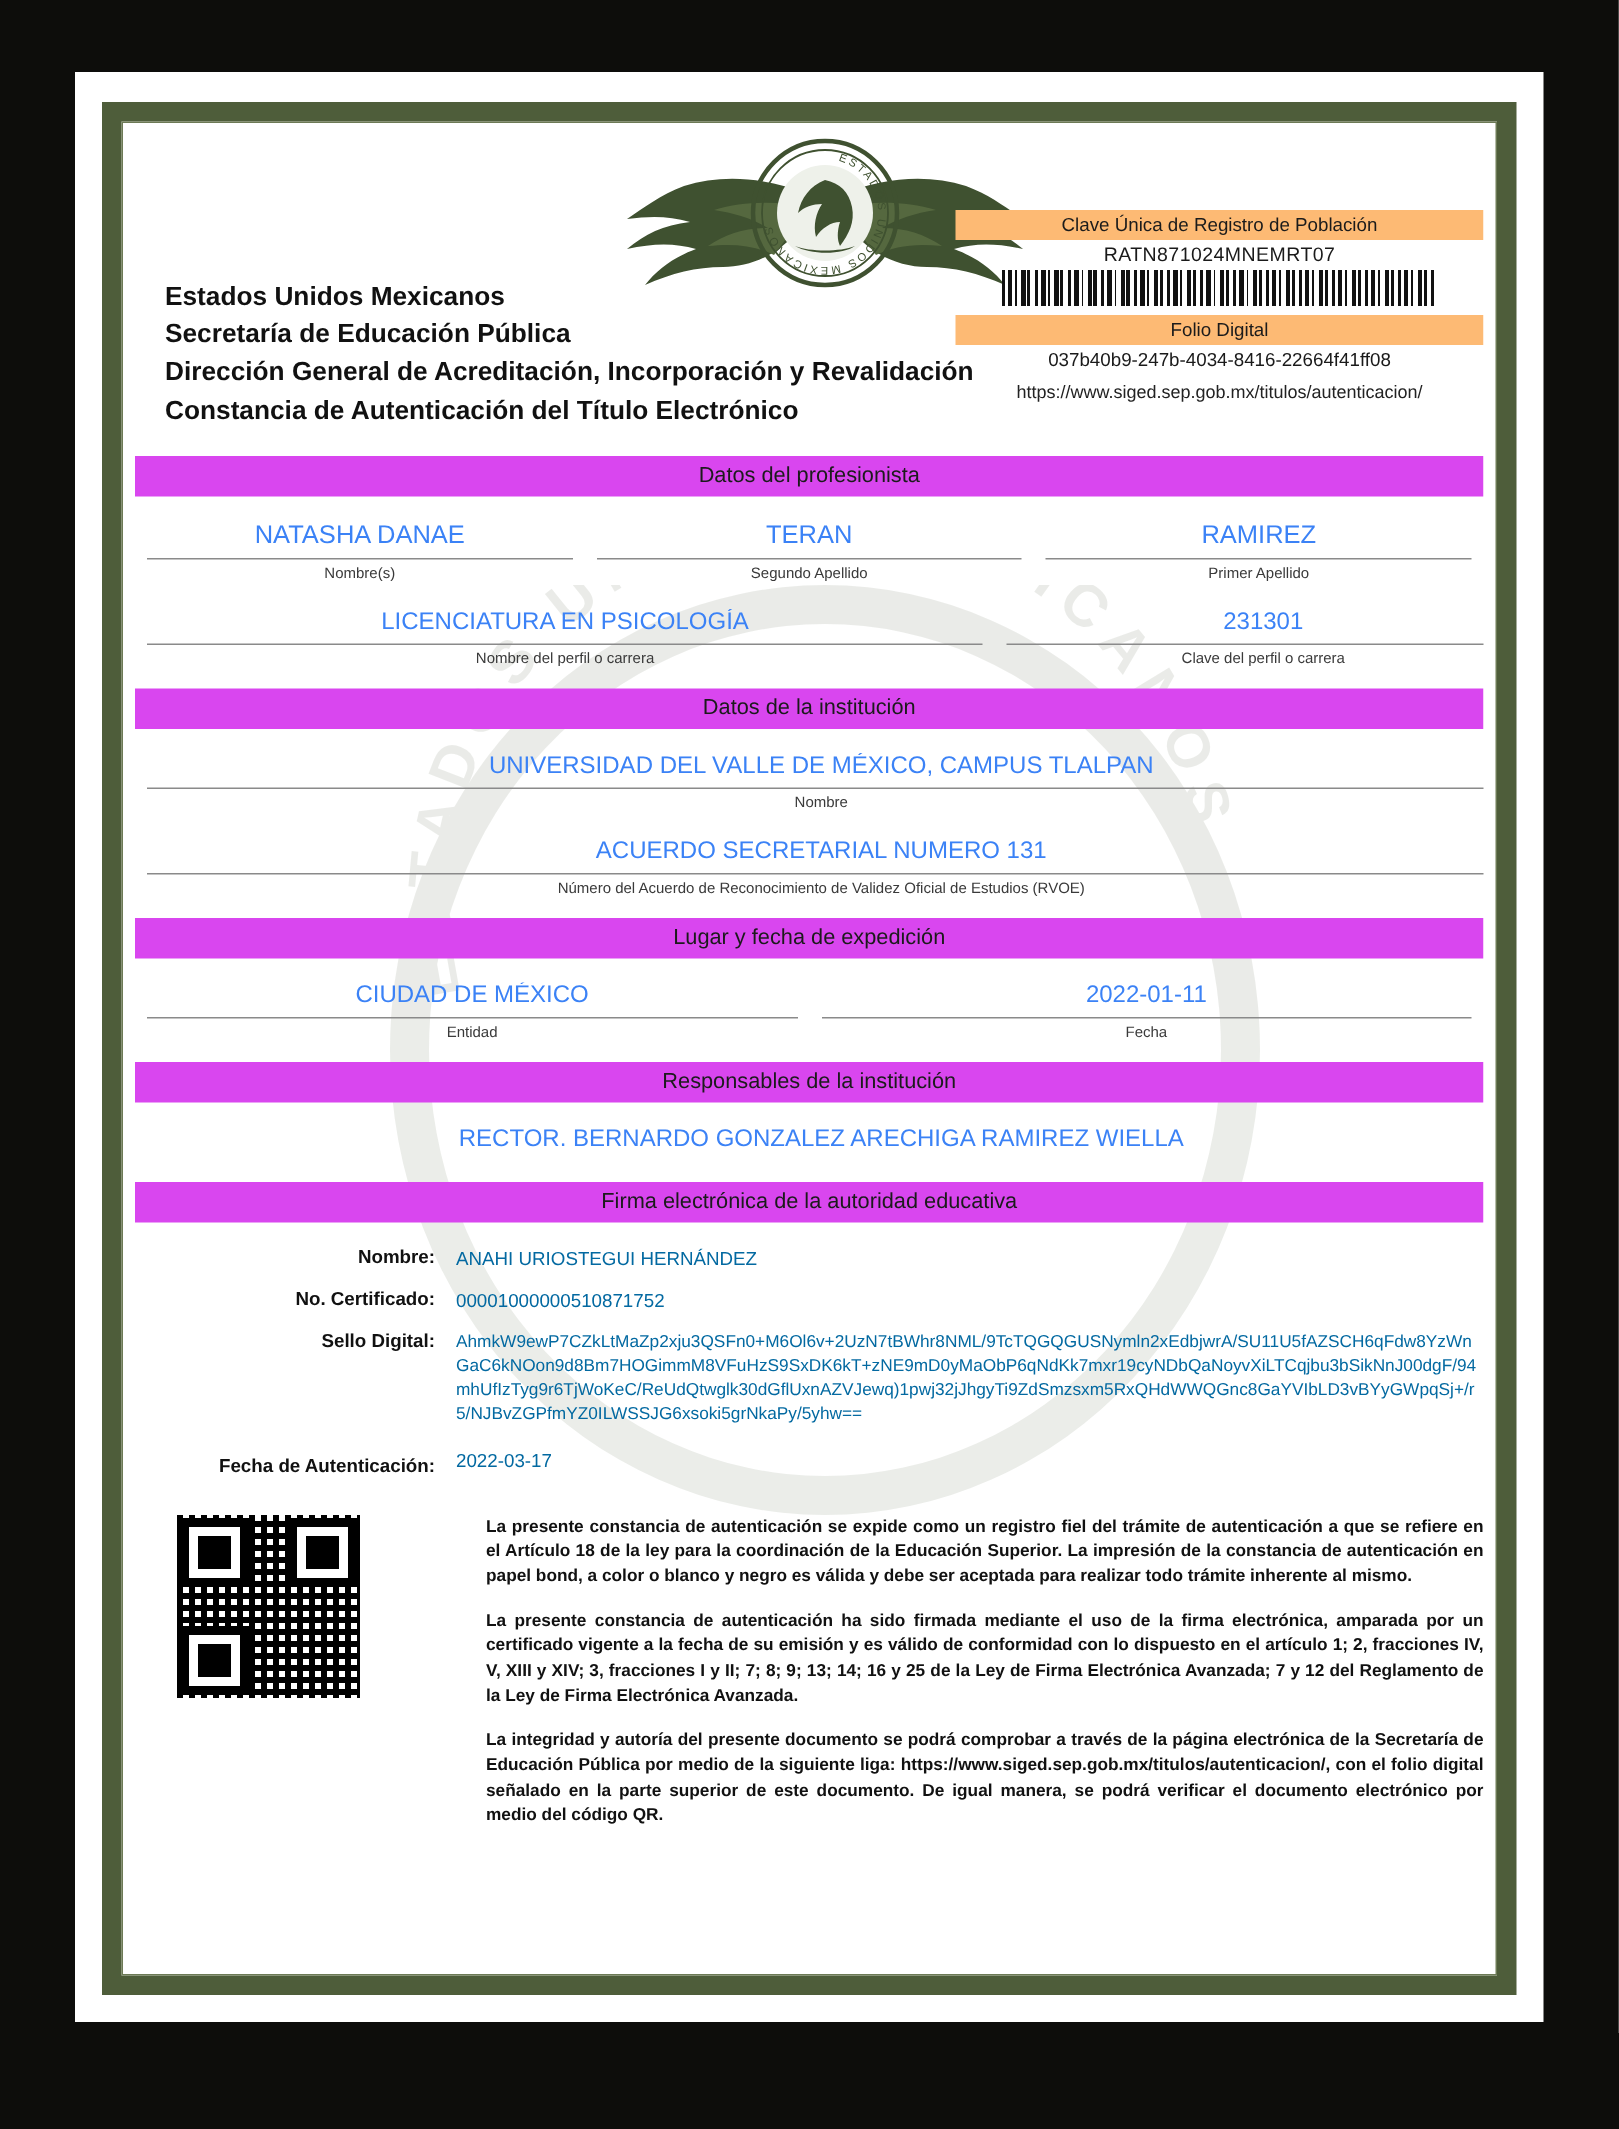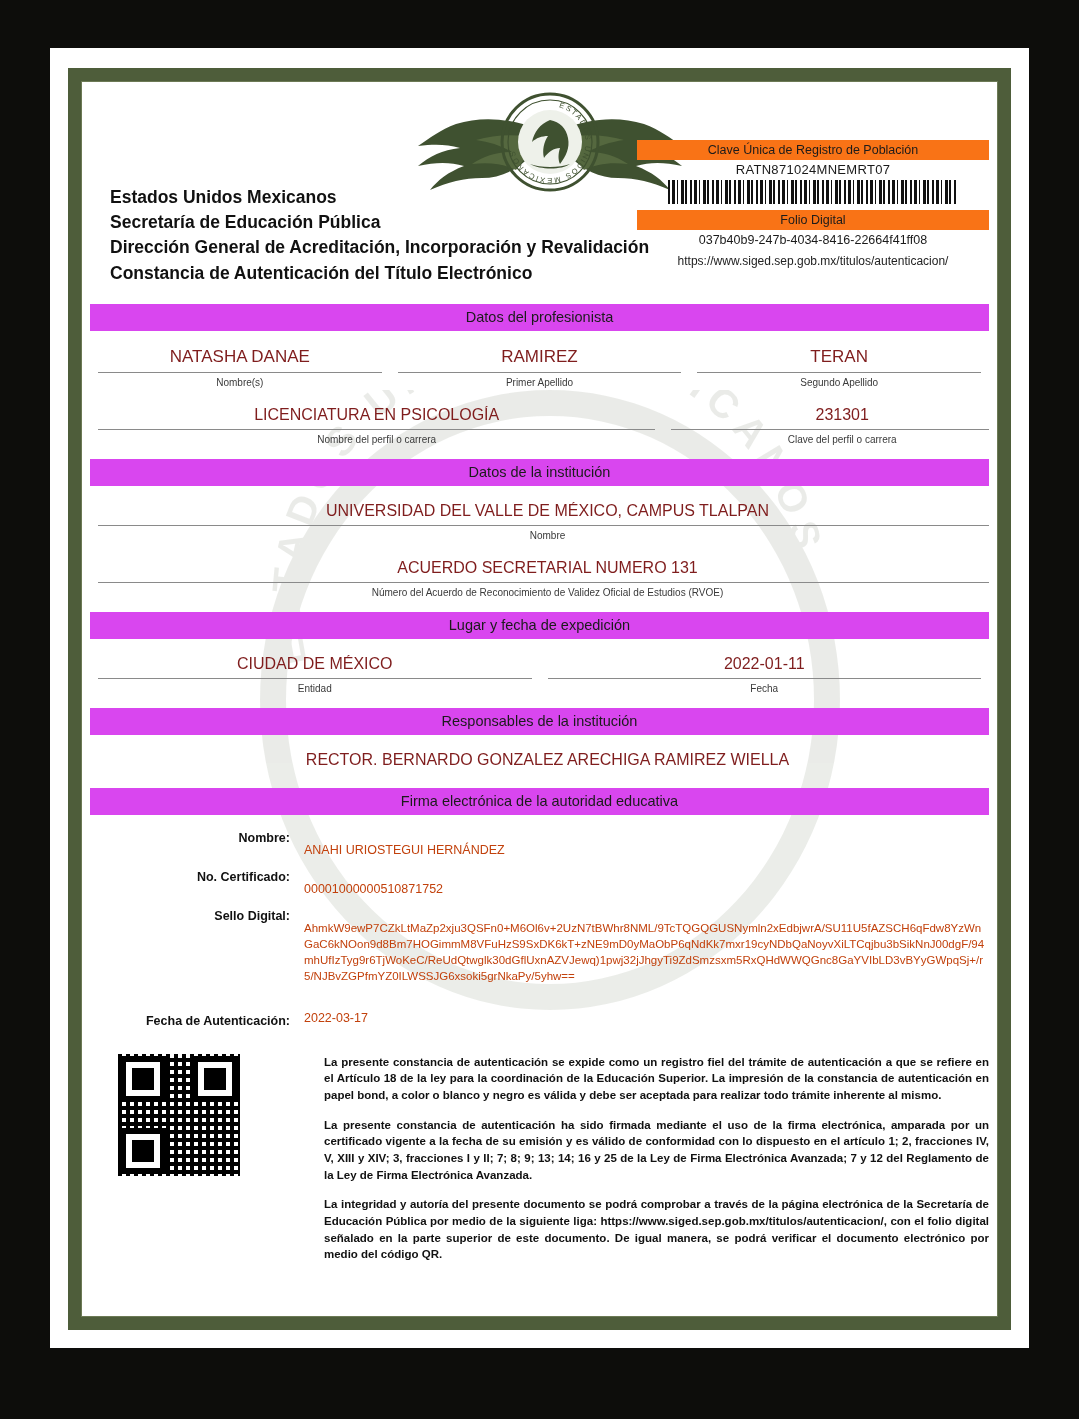--- a/index.html
+++ b/index.html
@@ -107,21 +107,21 @@
   }
   .right-box {
     position: absolute;
     right: 0px;
     top: 50px;
     width: 352px;
     text-align: center;
     z-index: 4;
   }
   .gray-bar {
-    background: #f97316;
+    background: #fdba74;
     font-size: 12.5px;
     padding: 3px 0 3px;
     color: #1b1b1b;
   }
   .curp-val {
     font-size: 13px;
     padding-top: 2px;
     letter-spacing: .3px;
   }
   .barcode {
@@ -153,21 +153,21 @@
   }
   .field {
     flex: 1;
     text-align: center;
     padding: 0 8px;
   }
   .field .value {
     font-size: 17px;
     padding-bottom: 5px;
     border-bottom: 1px solid #8a8a8a;
-    color: #7f1d1d;
+    color: #3b82f6;
     white-space: nowrap;
     overflow: hidden;
   }
   .field .value.sm { font-size: 16px; }
   .field .label {
     font-size: 10px;
     padding-top: 4px;
     color: #3a3a3a;
   }
   .row-wide { margin-top: 18px; }
@@ -184,24 +184,23 @@
   .sig-label {
     width: 200px;
     text-align: right;
     font-weight: bold;
     padding-right: 14px;
     color: #111;
     flex: 0 0 200px;
   }
   .sig-value {
     flex: 1;
-    color: #c2410c;
+    color: #0369a1;
     word-break: break-all;
     line-height: 1.42;
-    margin-top: 11px;
   }
   .sig-value.mono { font-size: 11.5px; }
 
   
   .footer {
     display: flex;
     margin-top: 26px;
   }
   .qr {
     flex: 0 0 200px;
@@ -314,26 +313,26 @@
         </div>
       </div>
 
       <div class="section-bar">Datos del profesionista</div>
       <div class="fields-row">
         <div class="field">
           <div class="value">NATASHA DANAE</div>
           <div class="label">Nombre(s)</div>
         </div>
         <div class="field">
+          <div class="value">TERAN</div>
+          <div class="label">Segundo Apellido</div>
+        </div>
+        <div class="field">
           <div class="value">RAMIREZ</div>
           <div class="label">Primer Apellido</div>
-        </div>
-        <div class="field">
-          <div class="value">TERAN</div>
-          <div class="label">Segundo Apellido</div>
         </div>
       </div>
       <div class="fields-row row-wide">
         <div class="field w60">
           <div class="value sm">LICENCIATURA EN PSICOLOGÍA</div>
           <div class="label">Nombre del perfil o carrera</div>
         </div>
         <div class="field w40">
           <div class="value sm">231301</div>
           <div class="label">Clave del perfil o carrera</div>

